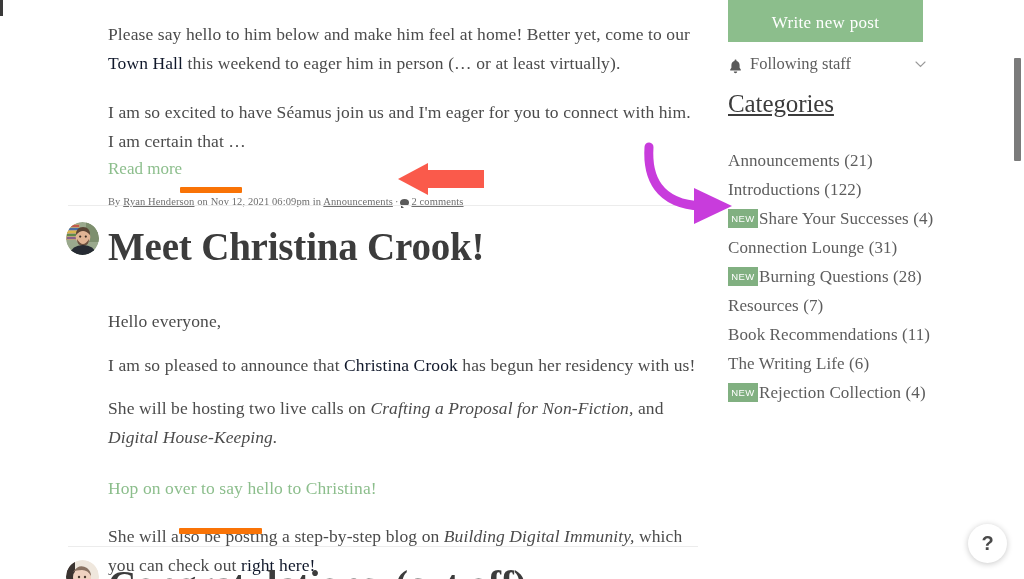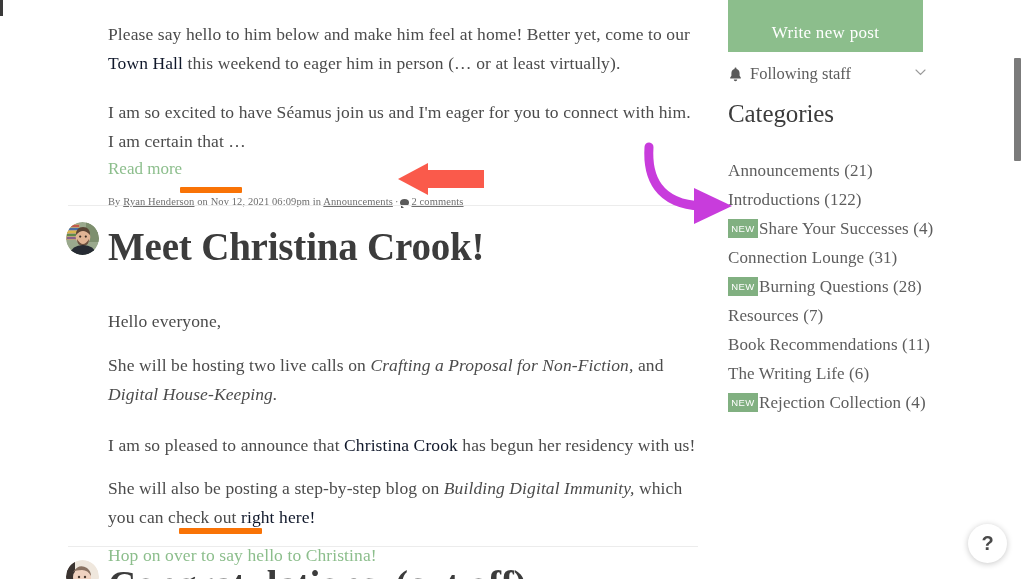--- a/index.html
+++ b/index.html
@@ -135,21 +135,21 @@
   
   .hl-orange {
     position: absolute;
     background: #f97306;
     border-radius: 1px;
   }
 
   
   .sidebar {
     position: absolute;
-    left: 718px; top: 16px;
+    left: 718px; top: 6px;
     width: 290px; height: 443px;
   }
 
   .write-btn {
     position: absolute;
     left: 10px; top: -20px;
     width: 195px; height: 56px;
     background: #8cbe8c;
     color: #ffffff;
     border: none;
@@ -162,21 +162,21 @@
     justify-content: center;
     padding-bottom: 9px;
     box-sizing: border-box;
   }
 
   .following {
     position: absolute;
     left: 10px; top: 48px;
     width: 198px;
     display: flex;
-    align-items: center;
+    align-items: flex-end;
     cursor: pointer;
   }
   .bell {
     width: 14px; height: 16px;
     margin-right: 8px;
     flex: 0 0 auto;
     display: flex; align-items: center; justify-content: center;
   }
   .following-label {
     font-size: 16.5px;
@@ -191,20 +191,21 @@
   }
 
   .cat-heading {
     position: absolute;
     left: 10px; top: 84px;
     font-size: 25px;
     font-weight: normal;
     color: #3c3c3c;
     margin: 0;
     letter-spacing: -0.1px;
+    text-decoration: underline;
   }
 
   .cat-list {
     position: absolute;
     left: 10px; top: 140px;
     width: 275px;
     list-style: none;
     margin: 0; padding: 0;
   }
   .cat-item {
@@ -333,34 +334,34 @@
         </svg>
       </div>
 
       <div class="post-body">
         <h1 class="post-title">Meet Christina Crook!</h1>
 
         <p class="para" style="margin-top:35px; margin-bottom:15px;">
           <span>Hello everyone,</span>
         </p>
 
+        <p class="para tight">
+          <span>I am so pleased to announce that </span><a class="lnk" href="#">Christina Crook</a><span> has begun her residency with us!</span>
+        </p>
+
         <p class="para" style="margin-bottom:22px;">
           <span>She will be hosting two live calls on </span><em>Crafting a Proposal for Non-Fiction,</em><span> and </span><em>Digital House-Keeping.</em>
         </p>
 
-        <p class="para tight">
-          <span>I am so pleased to announce that </span><a class="lnk" href="#">Christina Crook</a><span> has begun her residency with us!</span>
+        <p class="para" style="margin-bottom:19px;">
+          <a class="lnk-green-block" href="#">Hop on over to say hello to Christina!</a>
         </p>
 
         <p class="para snug">
           <span>She will also be posting a step-by-step blog on </span><em>Building Digital Immunity,</em><span> which you can check out </span><a class="lnk" href="#">right here</a><span class="lnk">!</span>
-        </p>
-
-        <p class="para" style="margin-bottom:19px;">
-          <a class="lnk-green-block" href="#">Hop on over to say hello to Christina!</a>
         </p>
 
       </div>
     </div>
 
     <div class="hl-orange" style="left:179px; top:528px; width:83px; height:6px;"></div>
 
     <div class="divider" style="top:546px;"></div>
 
     <div class="post" style="position:absolute; left:0; top:560px; width:718px;">

